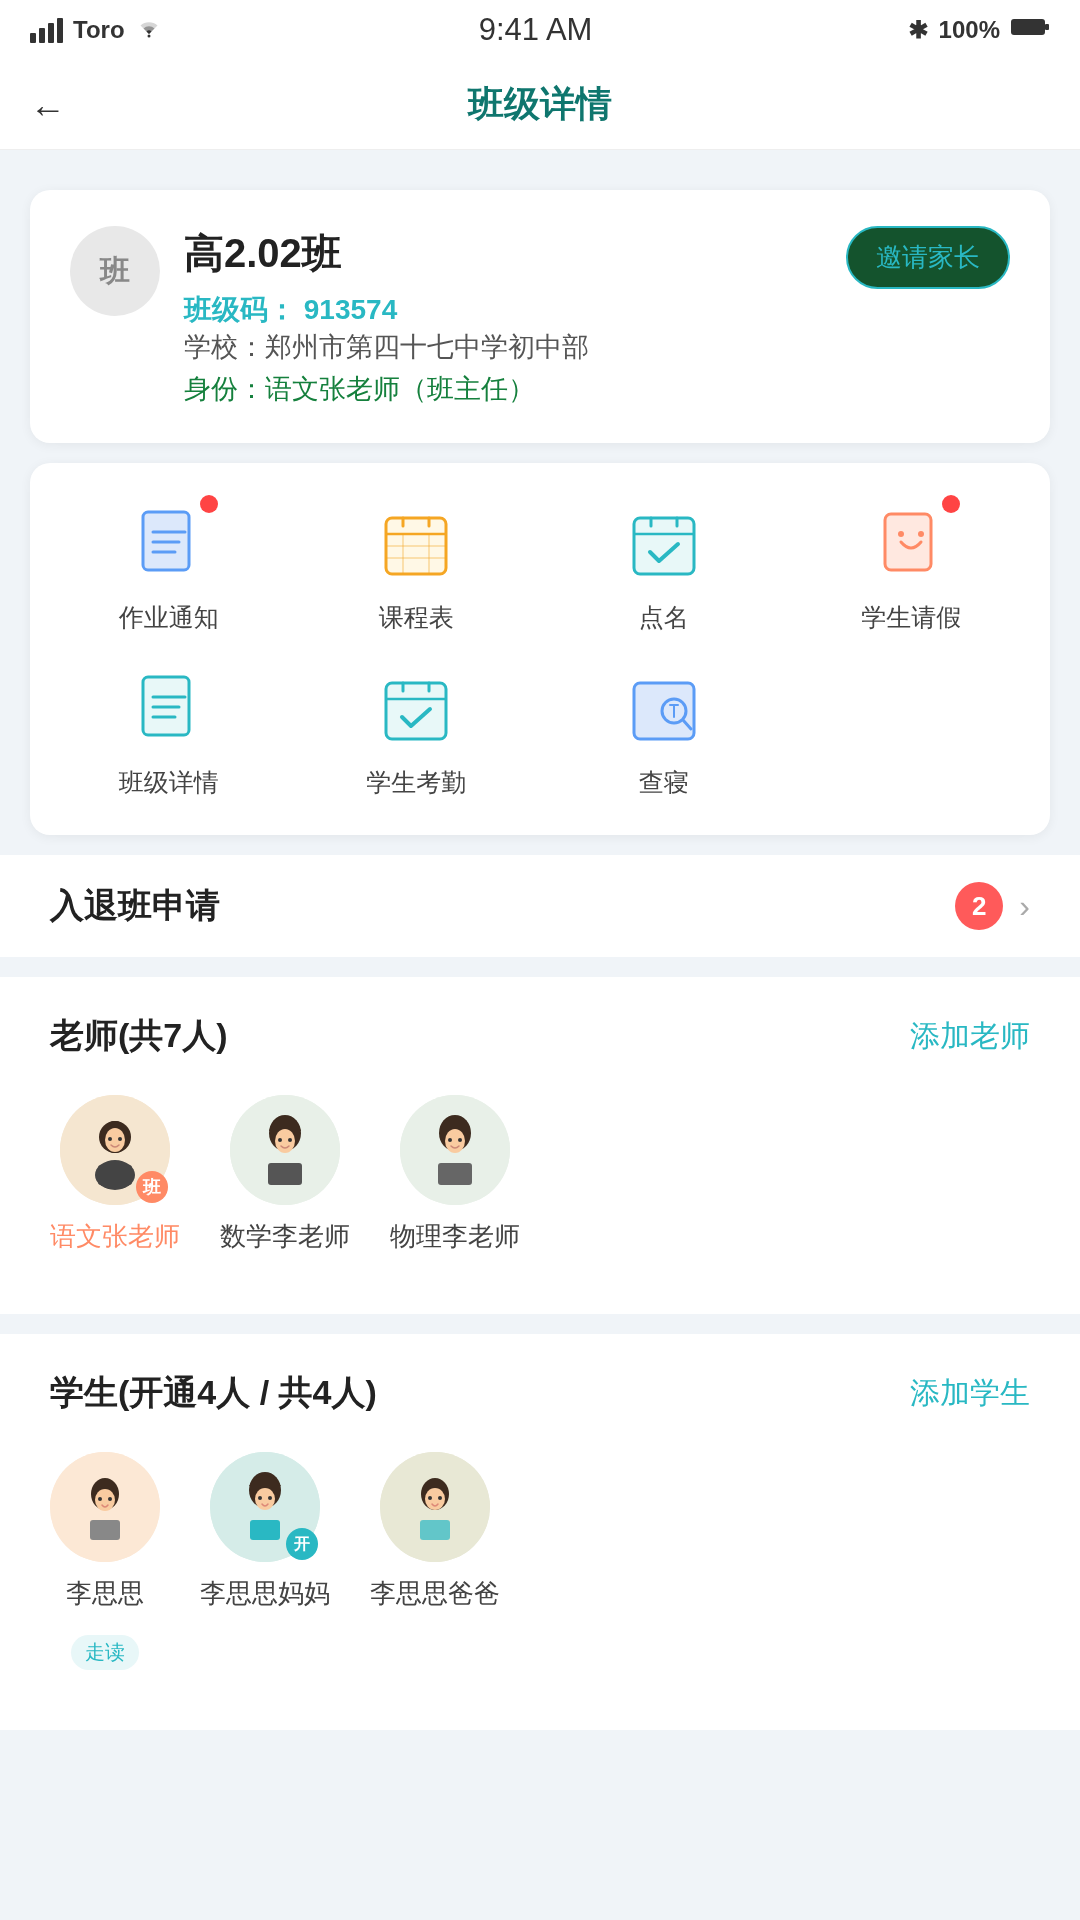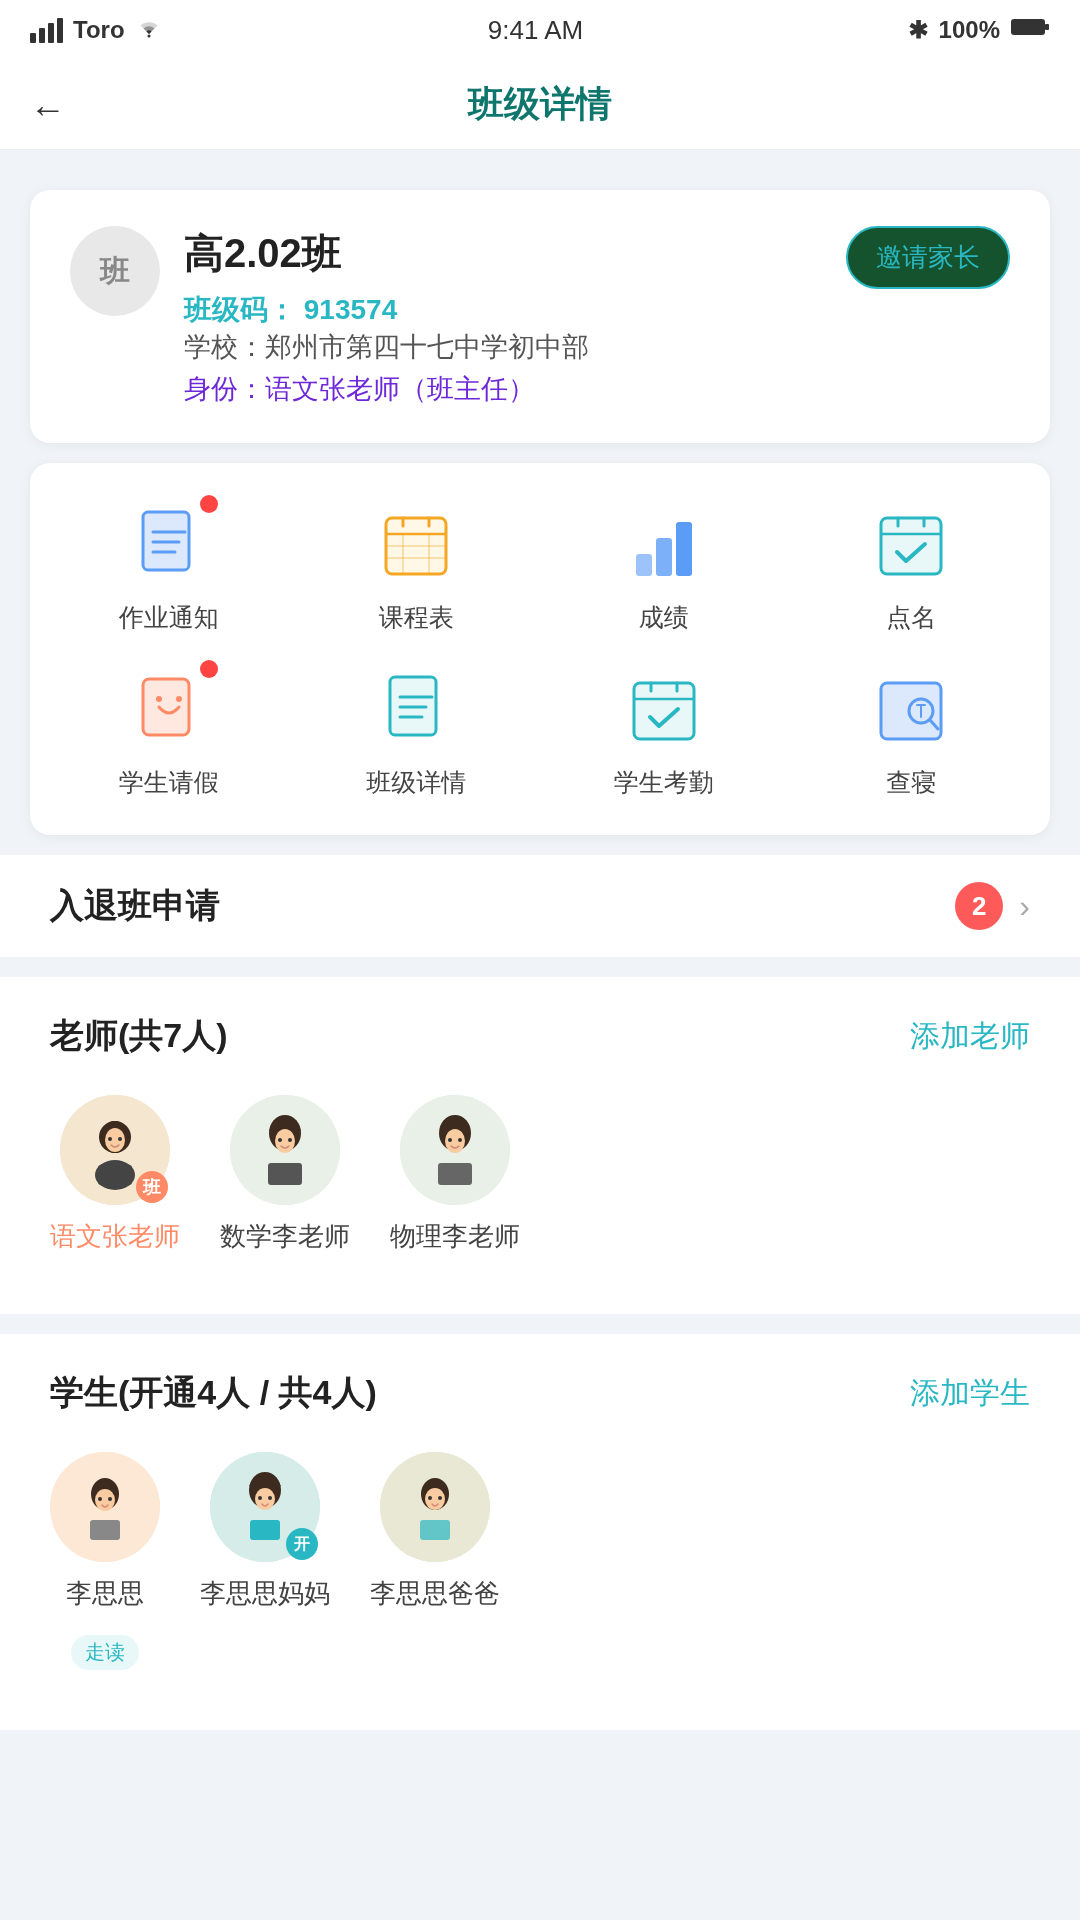--- a/index.html
+++ b/index.html
@@ -18,21 +18,21 @@
       background: white;
       height: 60px;
       display: flex;
       align-items: center;
       justify-content: space-between;
       padding: 0 30px;
       font-size: 24px;
       font-weight: 600;
     }
     .status-left { display: flex; align-items: center; gap: 10px; }
-    .status-center { font-size: 26px; font-weight: 500; }
+    .status-center { font-size: 31px; font-weight: 500; }
     .status-right { display: flex; align-items: center; gap: 10px; }
     .signal-bars { display: flex; align-items: flex-end; gap: 3px; }
     .signal-bars span { background: #333; border-radius: 1px; }
     .signal-bars span:nth-child(1) { width: 6px; height: 10px; }
     .signal-bars span:nth-child(2) { width: 6px; height: 15px; }
     .signal-bars span:nth-child(3) { width: 6px; height: 20px; }
     .signal-bars span:nth-child(4) { width: 6px; height: 25px; }
 
     
     .header {
@@ -101,21 +101,21 @@
       margin-bottom: 0;
     }
     .class-code span { color: #29b8c3; font-weight: 600; }
     .class-school {
       font-size: 27px;
       color: #555;
       margin-bottom: 6px;
     }
     .class-identity {
       font-size: 27px;
-      color: #6d28d9;
+      color: #15803d;
     }
     .invite-btn {
       border: 2px solid #29b8c3;
       color: #29b8c3;
       background: #14532d;
       border-radius: 40px;
       padding: 12px 28px;
       font-size: 26px;
       cursor: pointer;
       white-space: nowrap;
@@ -406,30 +406,20 @@
             <line x1="53" y1="14" x2="53" y2="22" stroke="#f5a623" stroke-width="3" stroke-linecap="round"></line>
             <line x1="10" y1="42" x2="70" y2="42" stroke="#f5a623" stroke-width="1.5" opacity="0.4"></line>
             <line x1="10" y1="54" x2="70" y2="54" stroke="#f5a623" stroke-width="1.5" opacity="0.4"></line>
             <line x1="27" y1="30" x2="27" y2="70" stroke="#f5a623" stroke-width="1.5" opacity="0.4"></line>
             <line x1="53" y1="30" x2="53" y2="70" stroke="#f5a623" stroke-width="1.5" opacity="0.4"></line>
           </svg>
         </div>
         <span class="menu-label">课程表</span>
       </div>
 
-      <div class="menu-item">
-        <div class="menu-icon-wrap">
-          <svg viewBox="0 0 80 80">
-            <rect x="12" y="50" width="16" height="22" rx="3" fill="#5b9cf6" opacity="0.6"></rect>
-            <rect x="32" y="34" width="16" height="38" rx="3" fill="#5b9cf6" opacity="0.8"></rect>
-            <rect x="52" y="18" width="16" height="54" rx="3" fill="#5b9cf6"></rect>
-          </svg>
-        </div>
-        <span class="menu-label">成绩</span>
-      </div>
 
       <div class="menu-item">
         <div class="menu-icon-wrap">
           <svg viewBox="0 0 80 80">
             <rect x="10" y="14" width="60" height="56" rx="6" fill="#e8f8f8"></rect>
             <rect x="10" y="14" width="60" height="56" rx="6" fill="none" stroke="#29b8c3" stroke-width="3"></rect>
             <line x1="10" y1="30" x2="70" y2="30" stroke="#29b8c3" stroke-width="2.5"></line>
             <line x1="27" y1="14" x2="27" y2="22" stroke="#29b8c3" stroke-width="3" stroke-linecap="round"></line>
             <line x1="53" y1="14" x2="53" y2="22" stroke="#29b8c3" stroke-width="3" stroke-linecap="round"></line>
             <polyline points="26,48 35,57 54,40" fill="none" stroke="#29b8c3" stroke-width="4" stroke-linecap="round" stroke-linejoin="round"></polyline>

